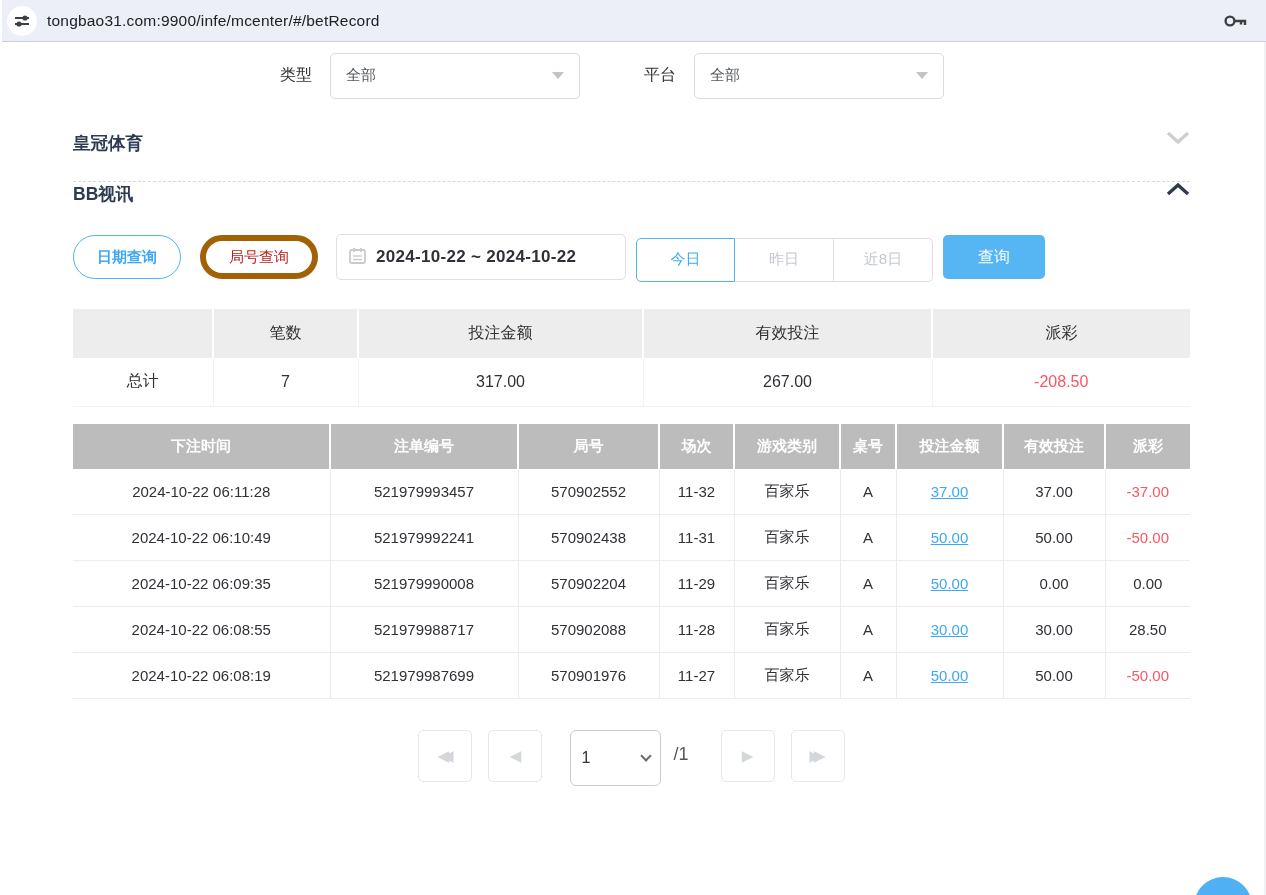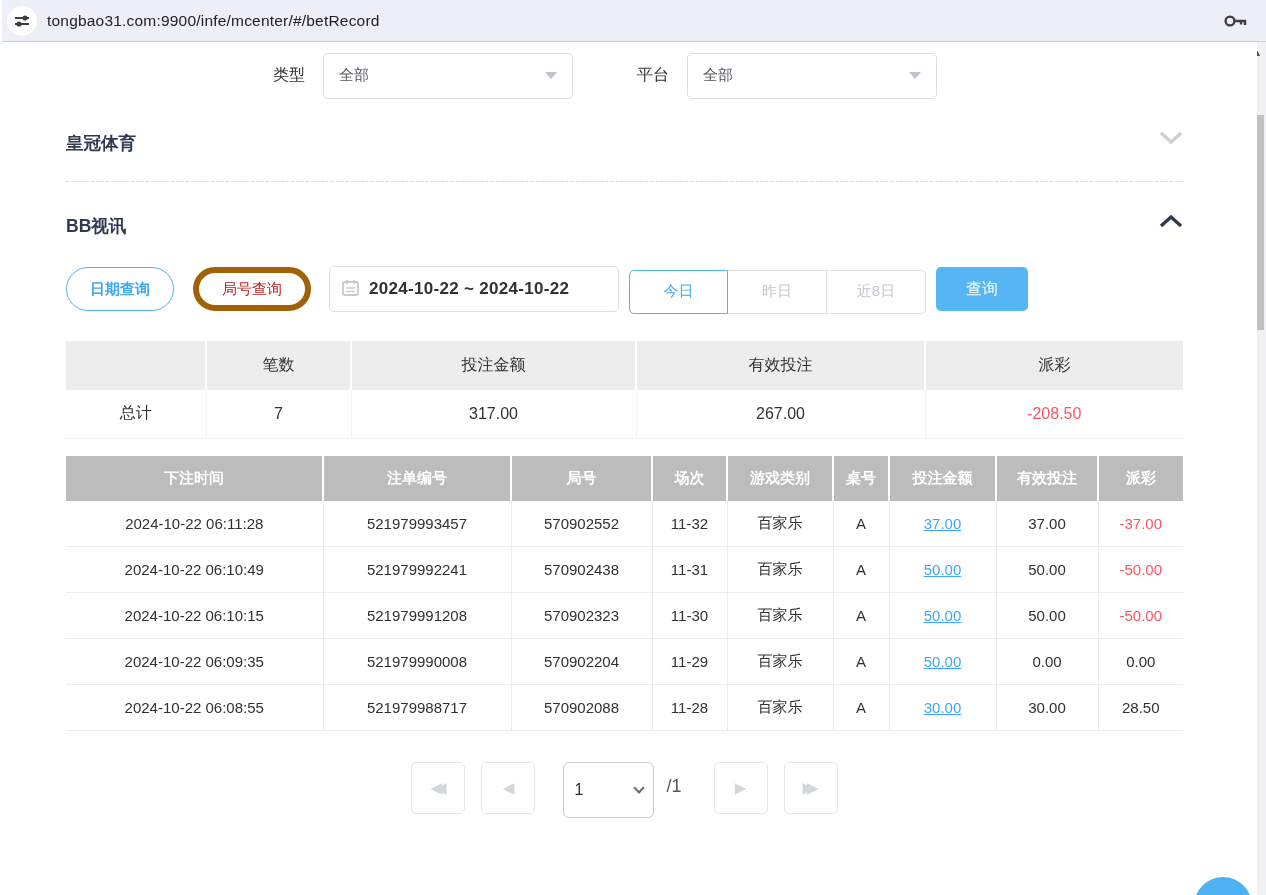--- a/index.html
+++ b/index.html
@@ -14,57 +14,57 @@
   .url-text { margin-left:10px; font-size:15.5px; color:#202124; letter-spacing:.2px; }
   .key-btn { position:absolute; right:20px; top:9px; }
 
   
   .scrollbar { position:absolute; top:42px; right:0; width:17px; height:853px; background:#f1f1f3; }
   .scroll-arrow-up { position:absolute; top:6px; left:0; width:17px; text-align:center;
     font-size:9px; color:#505050; cursor:default; }
   .scroll-thumb { position:absolute; top:73px; left:2px; width:13px; height:215px; background:#c1c1c4; }
 
   
-  .content { position:absolute; top:42px; left:8px; width:1249px; height:853px; background:#fff; overflow:hidden; }
+  .content { position:absolute; top:42px; left:15px; width:1249px; height:853px; background:#fff; overflow:hidden; }
   .inner { width:1117px; margin-left:58px; }
 
   
   .filter-row { display:flex; align-items:center; margin:10px 0 0 265px; height:47px; }
   .filter-label { font-size:16px; color:#303133; margin-right:18px; }
   .filter-label.second { margin-left:64px; }
   .dropdown { width:250px; height:46px; border:1px solid #d9dce3; border-radius:5px;
     display:flex; align-items:center; padding:0 15px; cursor:pointer; background:#fff; }
   .dropdown .val { font-size:15px; color:#55595f; flex:1; }
   .caret-down { width:0; height:0; border-left:6px solid transparent; border-right:6px solid transparent;
     border-top:7px solid #bfc3cc; }
 
   
   .section-header { display:flex; align-items:flex-start; justify-content:space-between; cursor:pointer; }
   .section-header.crown { margin-top:32px; }
-  .section-header.bb { margin-top:32px; }
+  .section-header.bb { }
   .section-title { font-size:17.5px; font-weight:bold; color:#2e3952; }
   .dashed-divider { border:none; border-top:1px dashed #d8d8d8; margin-top:26px; }
 
   
   .toolbar { display:flex; align-items:center; margin-top:28px; }
   .pill-btn { height:44px; padding:0 23px; border-radius:22px; background:#fff; font-size:15px;
     display:flex; align-items:center; cursor:pointer; }
   .pill-btn.active { border:1px solid #53b3f4; color:#3da8f5; font-weight:bold; }
   .pill-btn.inactive { border:6px solid #a16207; color:#b91c1c; margin-left:19px; }
   .date-input { height:46px; width:290px; margin-left:18px; border:1px solid #dcdfe6; border-radius:5px;
     display:flex; align-items:center; padding:0 12px; cursor:pointer; background:#fff; }
   .date-text { font-size:17px; font-weight:600; color:#2f3136; margin-left:10px; letter-spacing:.3px; }
   .btn-group { display:flex; margin-left:10px; height:39px; }
   .group-btn { width:99px; height:44px; background:#fff; border:1px solid #dcdfe6; font-size:15px;
     color:#c3c7cd; display:flex; align-items:center; justify-content:center; cursor:pointer; }
   .group-btn:first-child { border-radius:5px 0 0 5px; }
   .group-btn:last-child { border-radius:0 5px 5px 0; }
   .group-btn + .group-btn { border-left:none; }
   .group-btn.active { border:1px solid #53b3f4; color:#3da8f5; }
-  .solid-btn { width:92px; height:44px; margin-left:10px; background:#55b6f3; border:none; border-radius:5px;
+  .solid-btn { width:102px; height:44px; margin-left:10px; background:#55b6f3; border:none; border-radius:5px;
     color:#fff; font-size:16px; display:flex; align-items:center; justify-content:center; cursor:pointer; }
 
   
   table { border-collapse:collapse; table-layout:fixed; width:1117px; }
   .summary-table { margin-top:29px; }
   .summary-table th { height:49px; background:#ededed; font-size:16px; font-weight:normal; color:#303133;
     border-right:2px solid #fff; text-align:center; }
   .summary-table th:last-child { border-right:none; }
   .summary-table td { height:48px; background:#fff; font-size:16px; color:#2f3136; text-align:center;
     border-right:1px solid #f2f2f2; border-bottom:1px solid #f3f3f3; }
@@ -254,51 +254,51 @@
             <td>521979992241</td>
             <td>570902438</td>
             <td>11-31</td>
             <td>百家乐</td>
             <td>A</td>
             <td><a class="cell-link">50.00</a></td>
             <td>50.00</td>
             <td class="neg">-50.00</td>
           </tr>
           <tr>
-            <td>2024-10-22 06:10:15</td>
-            <td>521979991208</td>
-            <td>570902323</td>
-            <td>11-30</td>
-            <td>百家乐</td>
-            <td>A</td>
-            <td><a class="cell-link">50.00</a></td>
-            <td>50.00</td>
-            <td class="neg">-50.00</td>
-          </tr>
-          <tr>
             <td>2024-10-22 06:09:35</td>
             <td>521979990008</td>
             <td>570902204</td>
             <td>11-29</td>
             <td>百家乐</td>
             <td>A</td>
             <td><a class="cell-link">50.00</a></td>
             <td>0.00</td>
             <td>0.00</td>
           </tr>
           <tr>
             <td>2024-10-22 06:08:55</td>
             <td>521979988717</td>
             <td>570902088</td>
             <td>11-28</td>
             <td>百家乐</td>
             <td>A</td>
             <td><a class="cell-link">30.00</a></td>
             <td>30.00</td>
             <td>28.50</td>
+          </tr>
+          <tr>
+            <td>2024-10-22 06:08:19</td>
+            <td>521979987699</td>
+            <td>570901976</td>
+            <td>11-27</td>
+            <td>百家乐</td>
+            <td>A</td>
+            <td><a class="cell-link">50.00</a></td>
+            <td>50.00</td>
+            <td class="neg">-50.00</td>
           </tr>
         </tbody>
     </table>
 
     <div class="pagination">
       <button class="page-btn dbl">◀◀</button>
       <button class="page-btn">◀</button>
       <div class="page-select">
         <span class="val">1</span>
         <span class="sel-chevron"></span>

